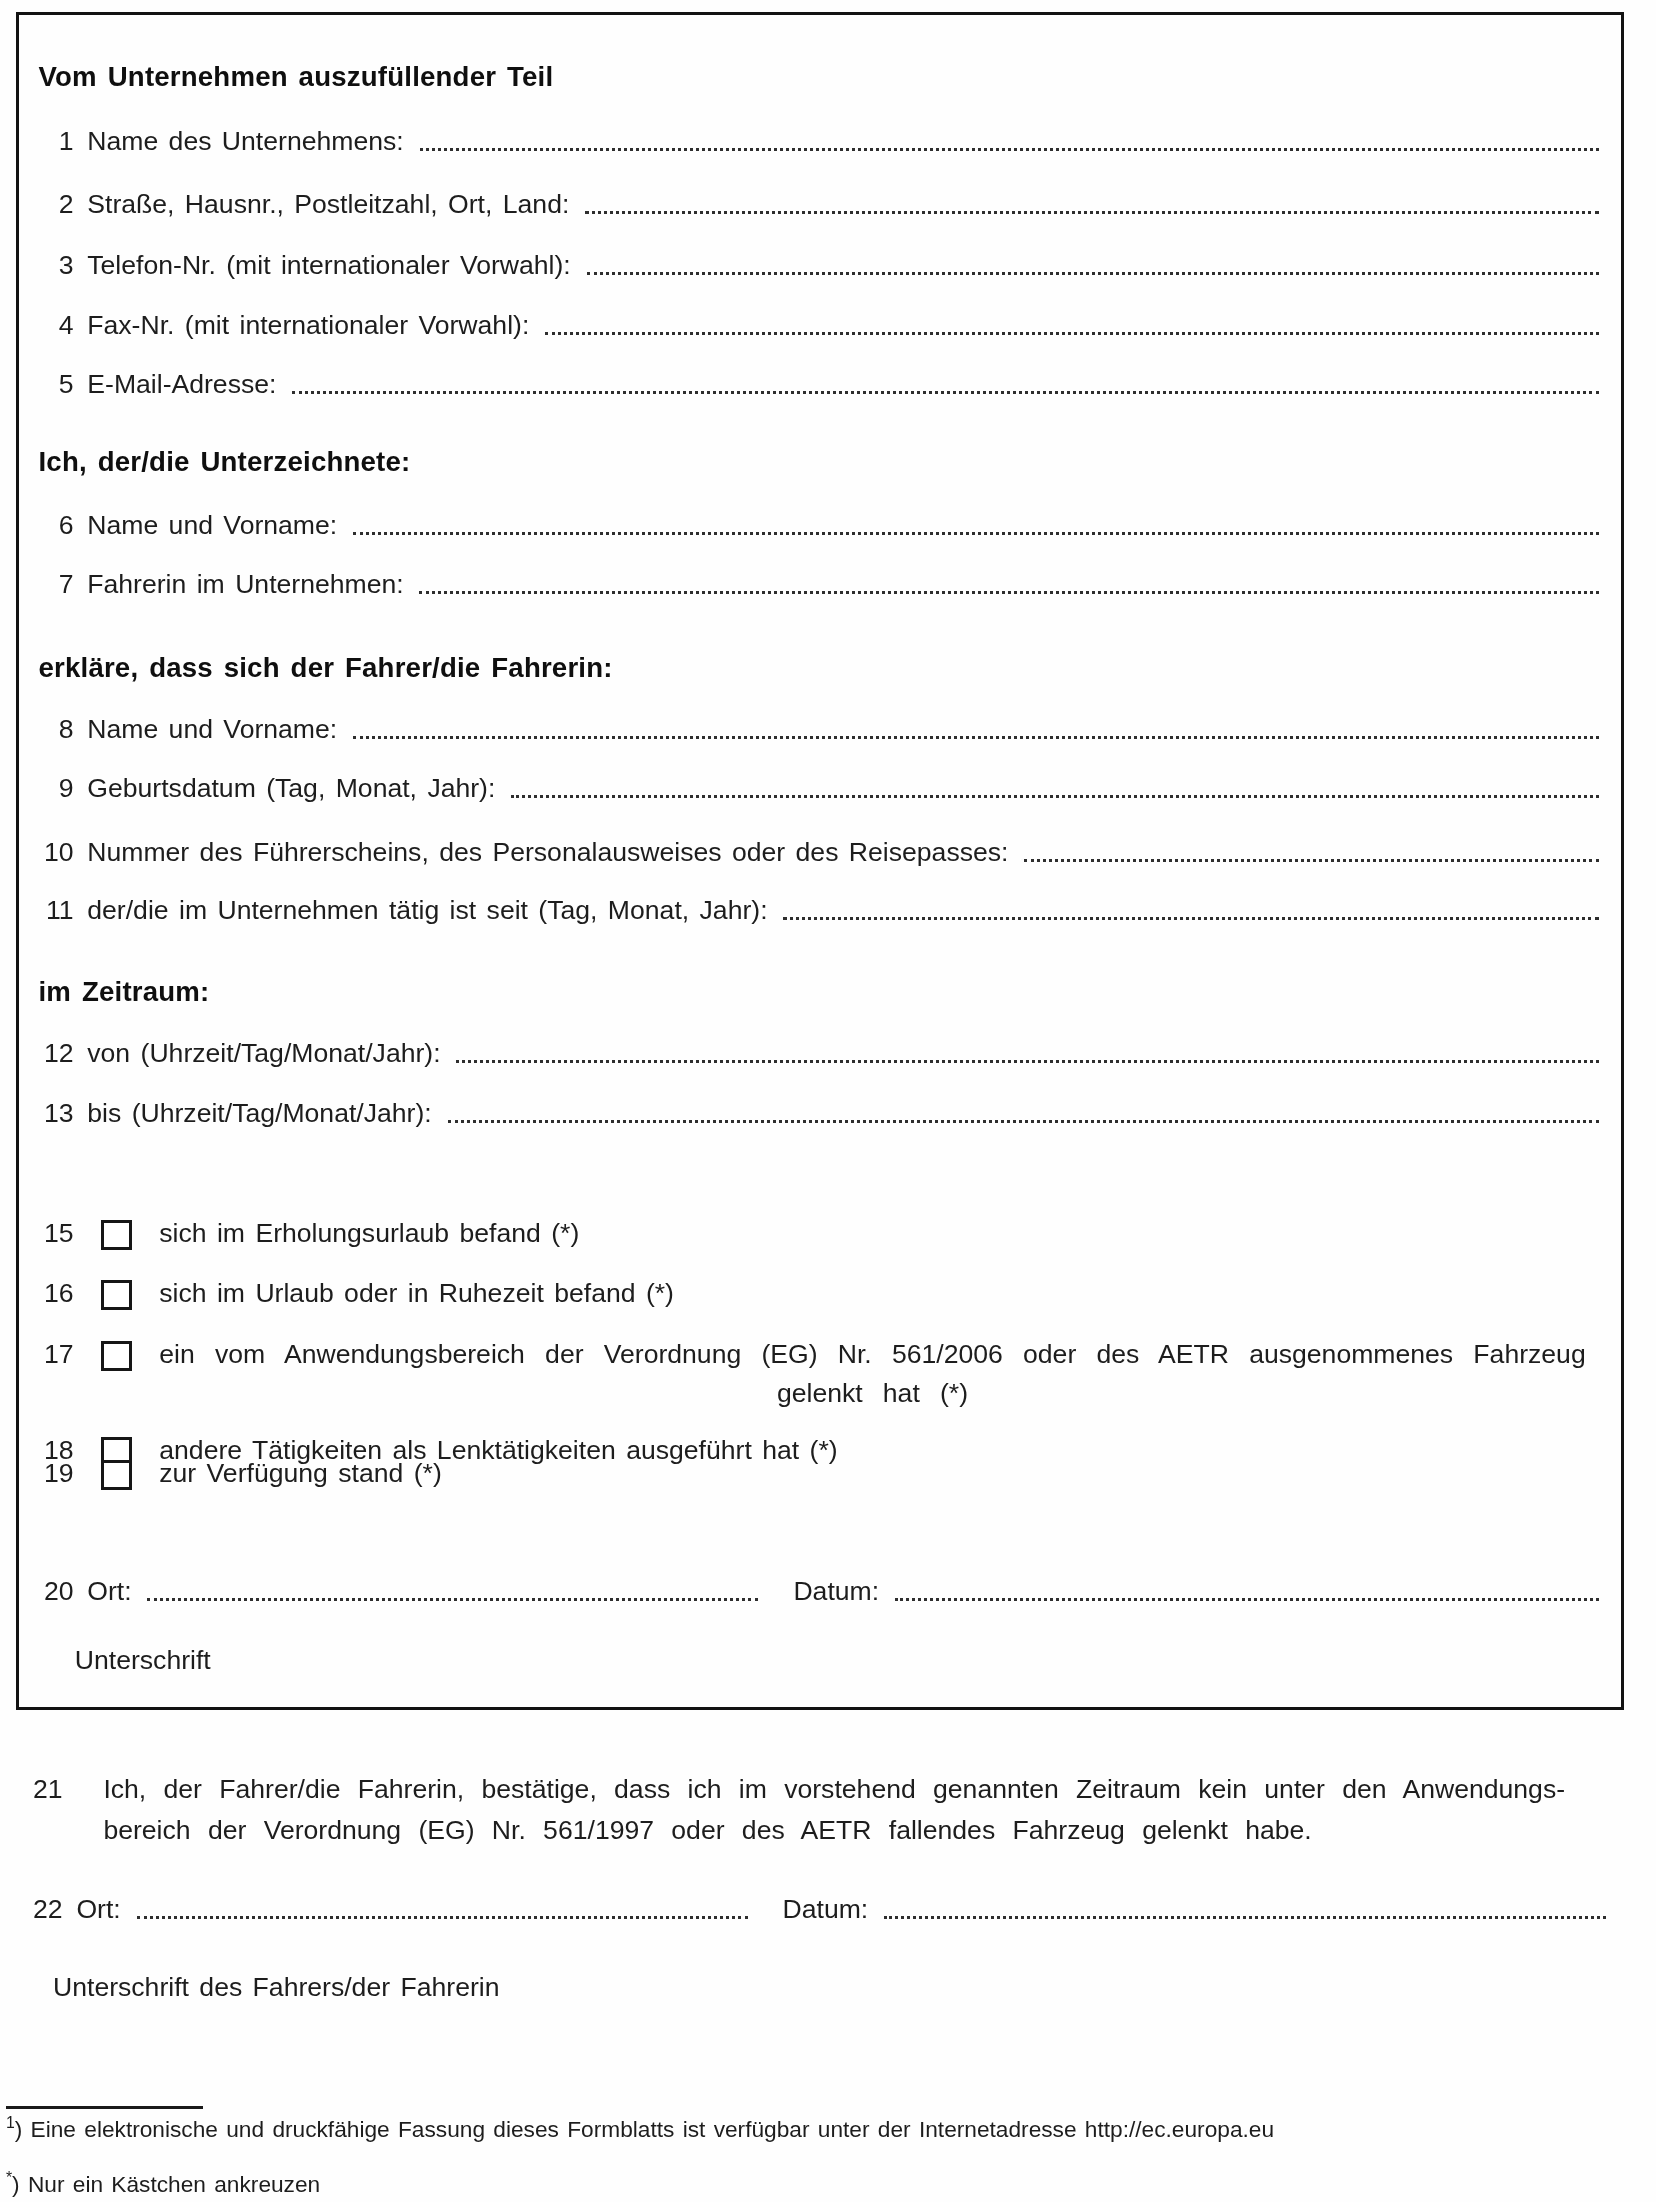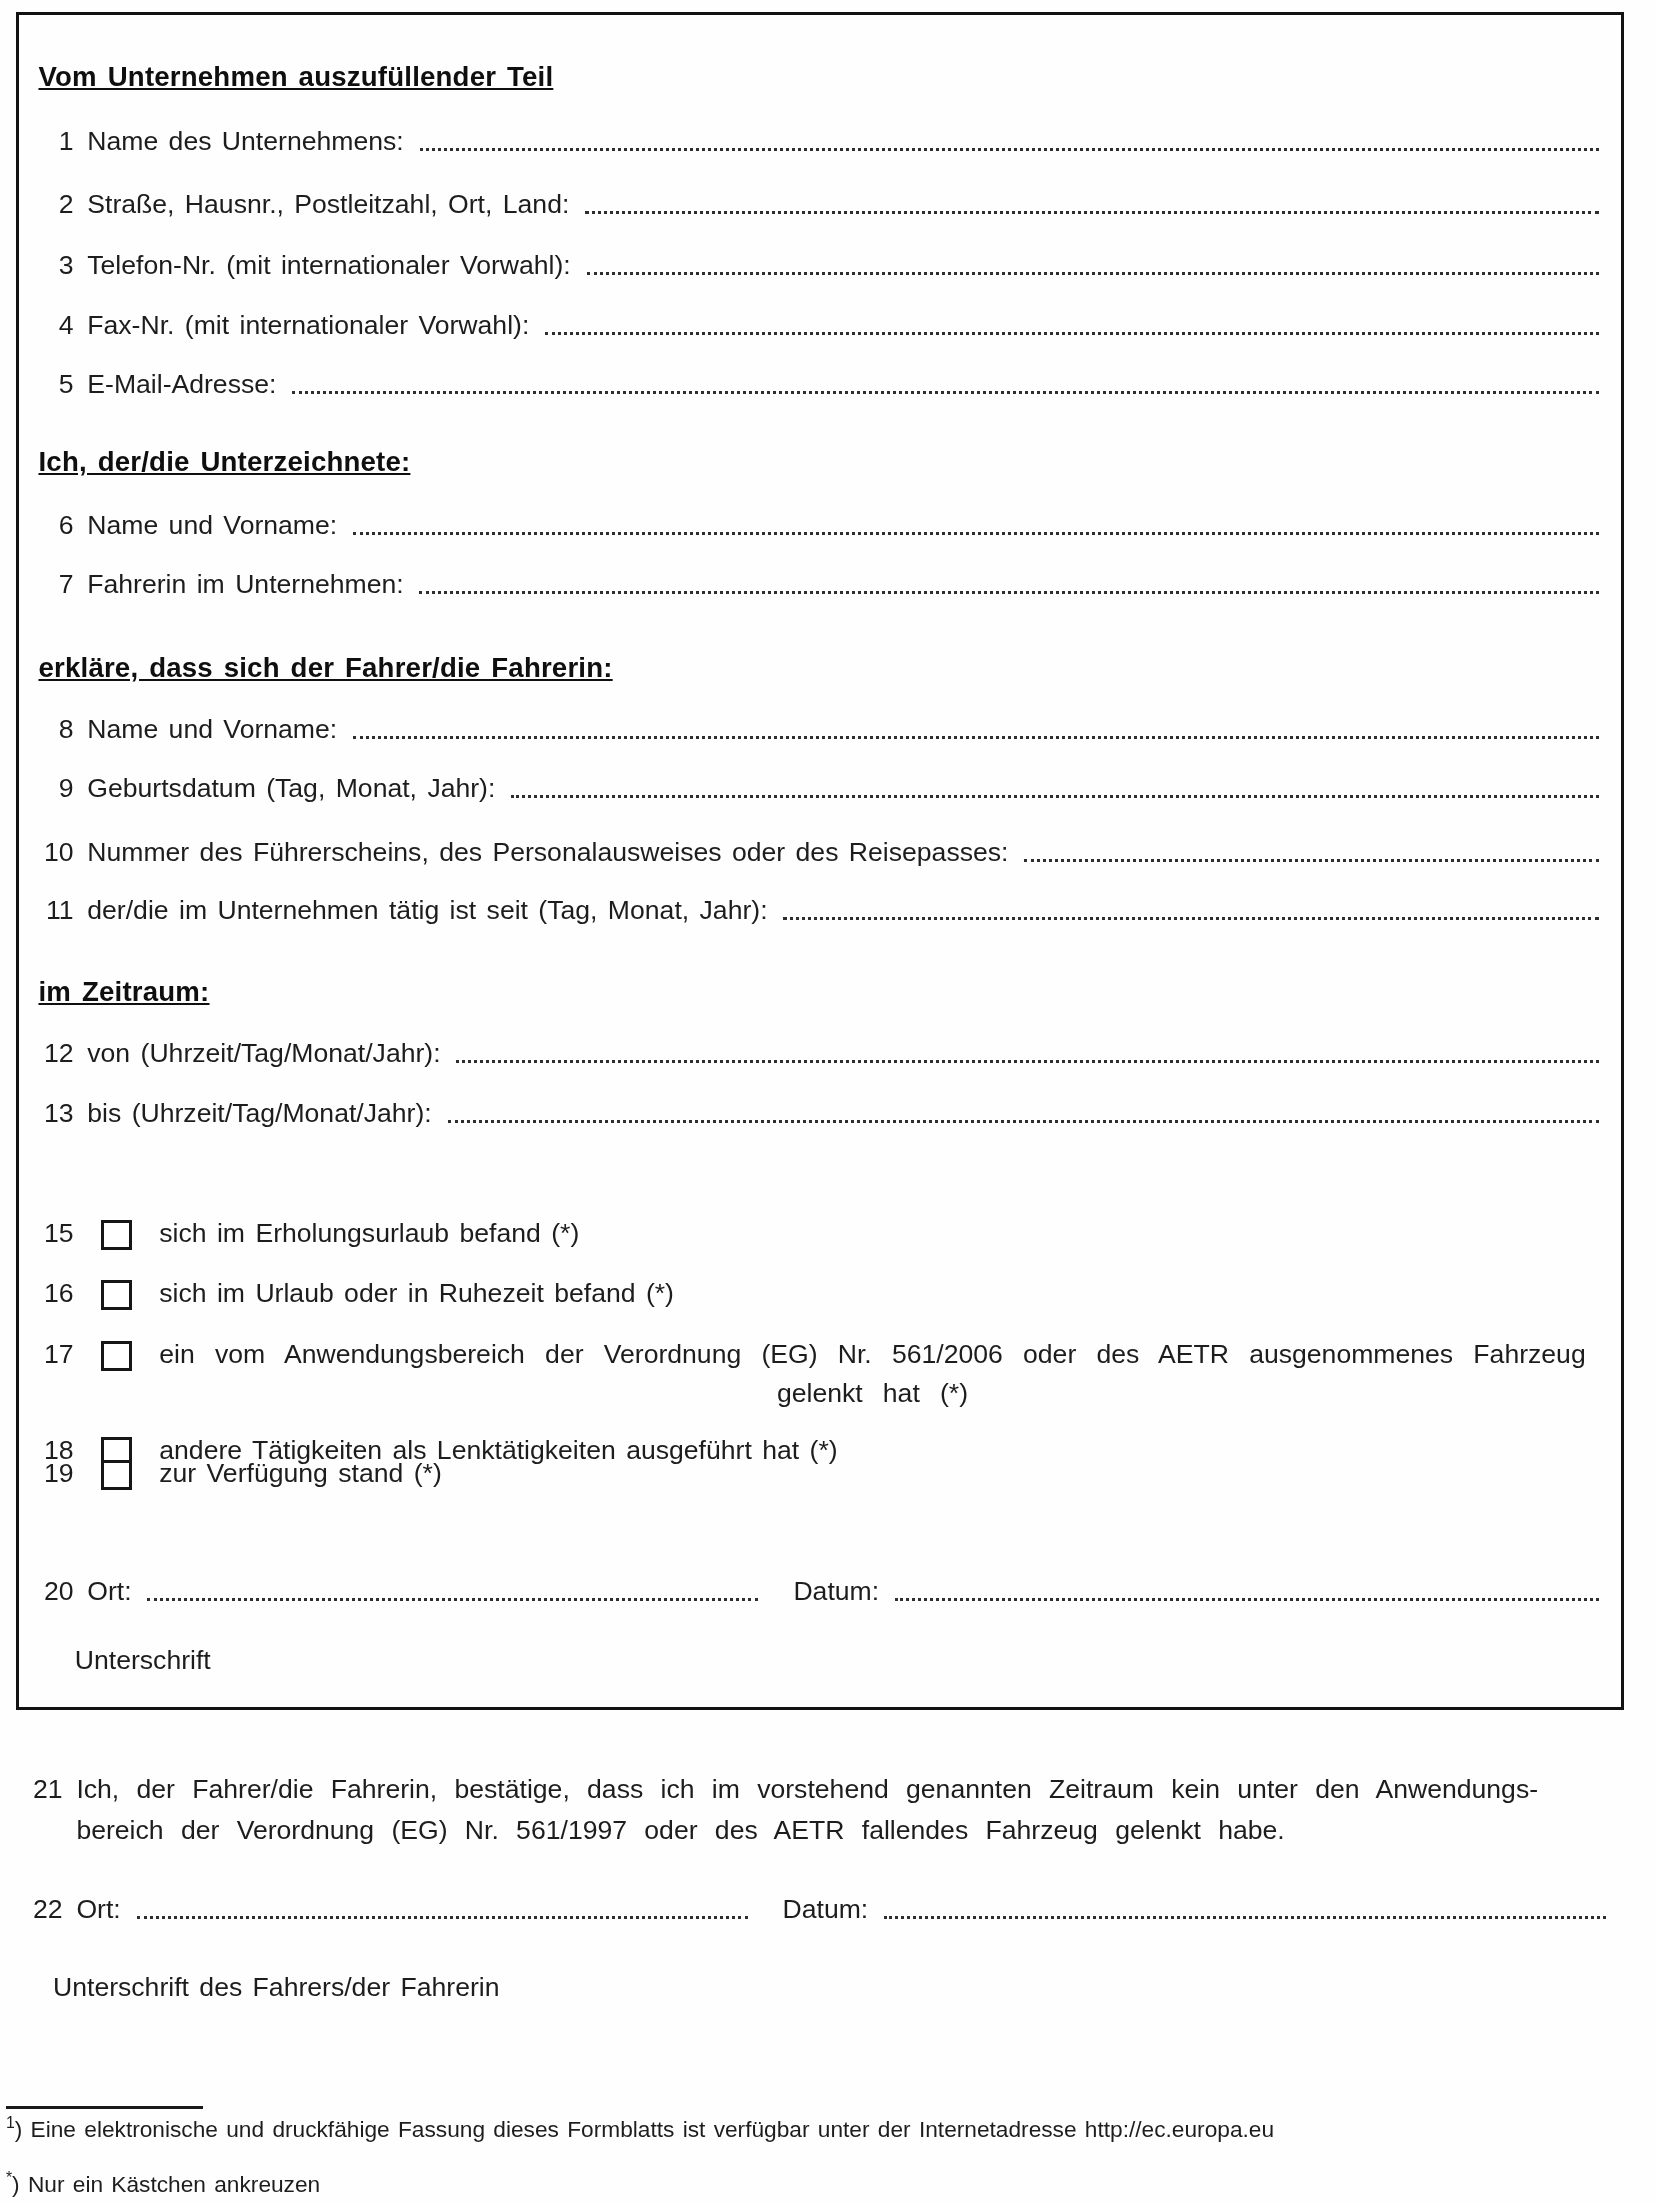--- a/index.html
+++ b/index.html
@@ -31,42 +31,42 @@
     flex:1 1 auto;
     border-bottom:3px dotted #2e2e2e;
     margin:0 0 6.9px 15.8px;height:0;
   }
   .dots-fixed{flex:0 0 611px;}
   .datum-lbl{margin-left:35px;white-space:nowrap;}
 
   .sec-h{
     position:absolute;left:19.7px;right:21.7px;
     font-weight:bold;font-size:27.6px;color:#0f0f0f;
-    letter-spacing:0.2px;line-height:33px;text-decoration:underline;
+    letter-spacing:0.2px;line-height:33px;
   }
 
   
   .row.cb{align-items:flex-start;}
   .cbox{
     flex:0 0 auto;width:24.6px;height:24.6px;
     border:3px solid #161616;margin:3px 27.6px 0 13.8px;background:#fff;
   }
   .cb-lbl{white-space:pre-line;}
   .cb-lbl.wrap2{word-spacing:12.8px;line-height:39px;margin-top:-3px;text-align:center;}
 
   .sig{position:absolute;white-space:nowrap;}
 
   
   .below-row{
     position:absolute;display:flex;align-items:flex-end;
     line-height:33px;min-height:33px;left:27.6px;right:51px;
   }
   .statement{
     position:absolute;left:27.6px;right:39px;
-    display:flex;align-items:flex-start;line-height:41px;
+    display:flex;align-items:flex-start;line-height:41px;gap:27px;
   }
   .statement .txt{white-space:pre-line;word-spacing:9.9px;}
 
   .foot-rule{position:absolute;left:5.9px;top:2106px;width:197px;border-top:3px solid #1a1a1a;}
   .footnote{
     position:absolute;left:5.9px;right:39px;
     font-size:22.7px;line-height:26.6px;white-space:nowrap;word-spacing:2px;
   }
   .footnote sup{font-size:15.8px;line-height:0;vertical-align:super;}
 </style>

